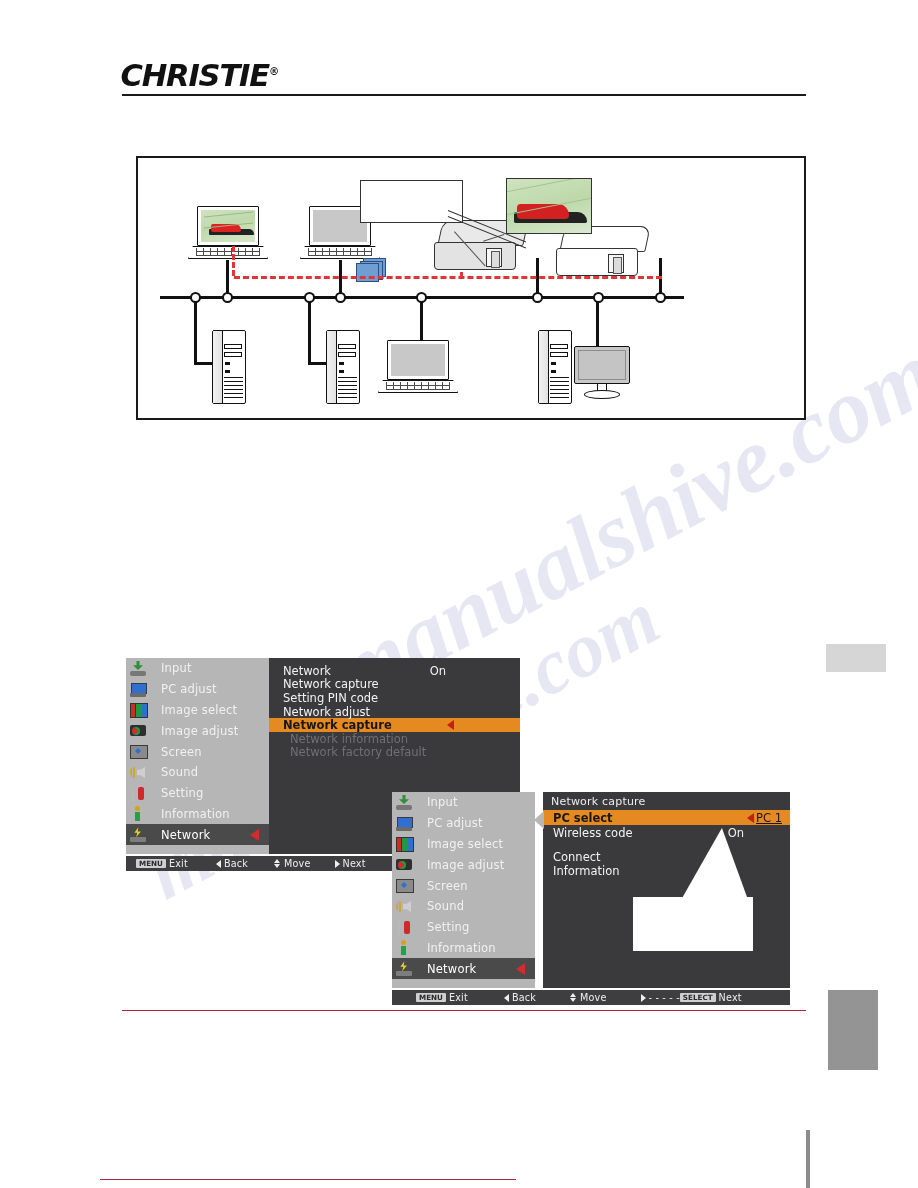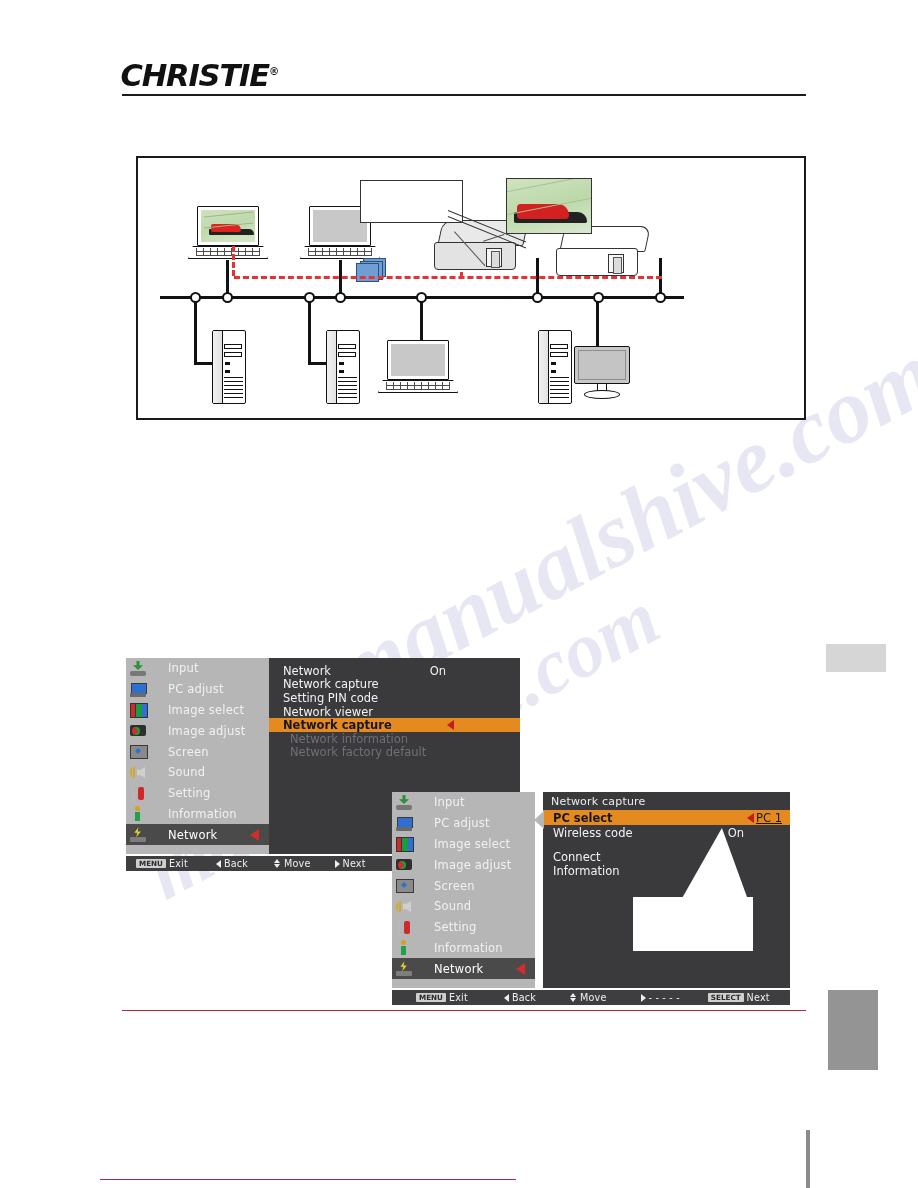--- a/index.html
+++ b/index.html
@@ -198,21 +198,21 @@
   .osd { position:absolute; font-family:"DejaVu Sans", sans-serif; }
 
   .osd-sidebar {
     background: #b6b6b6;
     width: 143px;
   }
   .osd-row {
     display:flex; align-items:center; height:20.8px; padding-left:4px;
     color:#f1f1f1; font-size:11.5px; letter-spacing:.2px;
   }
-  .osd-row .lbl { margin-left: 22px; }
+  .osd-row .lbl { margin-left: 15px; }
   .osd-row.selected { background:#4a4a4a; color:#ffffff; position:relative; }
   .osd-row.selected .arrow-left {
     position:absolute; right:10px; top:50%; transform:translateY(-50%);
     width:0;height:0;border-top:6px solid transparent;border-bottom:6px solid transparent;
     border-right:9px solid #d42b2b;
   }
 
   .osd-icon { width:16px; height:15px; position:relative; flex:0 0 16px; }
   
   .ic-input::before{content:"";position:absolute;left:3px;top:0;width:10px;height:9px;
@@ -485,21 +485,21 @@
         <span>Network</span>
         <span class="val" style="margin-right:66px;">On</span>
       </div>
       <div class="panel-row">
         <span>Network capture</span>
       </div>
       <div class="panel-row">
         <span>Setting PIN code</span>
       </div>
       <div class="panel-row">
-        <span>Network viewer</span>
+        <span>Network adjust</span>
       </div>
       <div class="panel-row hl">
         <span>Network capture</span>
         <span class="flag" style="margin-right:58px;"></span>
       </div>
       <div class="panel-row dim">
         <span>Network information</span>
       </div>
       <div class="panel-row dim">
         <span>Network factory default</span>
@@ -613,21 +613,21 @@
         <span>Back</span>
       </div>
       <div class="cell" style="margin-left:34px;">
         <span class="tri-ud"></span>
         <span>Move</span>
       </div>
       <div class="cell" style="margin-left:34px;">
         <span class="tri-right"></span>
         <span>- - - - -</span>
       </div>
-      <div class="cell" style="margin-left:28px;">
+      <div class="cell" style="">
         <span class="key-chip">SELECT</span>
         <span>Next</span>
       </div>
     </div>
   </div>
 
   <div class="edge-tab-light" style="left:826px; top:644px; width:60px; height:28px;"></div>
   <div class="edge-tab-dark" style="left:828px; top:990px; width:50px; height:80px;"></div>
 
   <div class="footer-rule" style="left:122px; top:1010px; width:684px;"></div>

